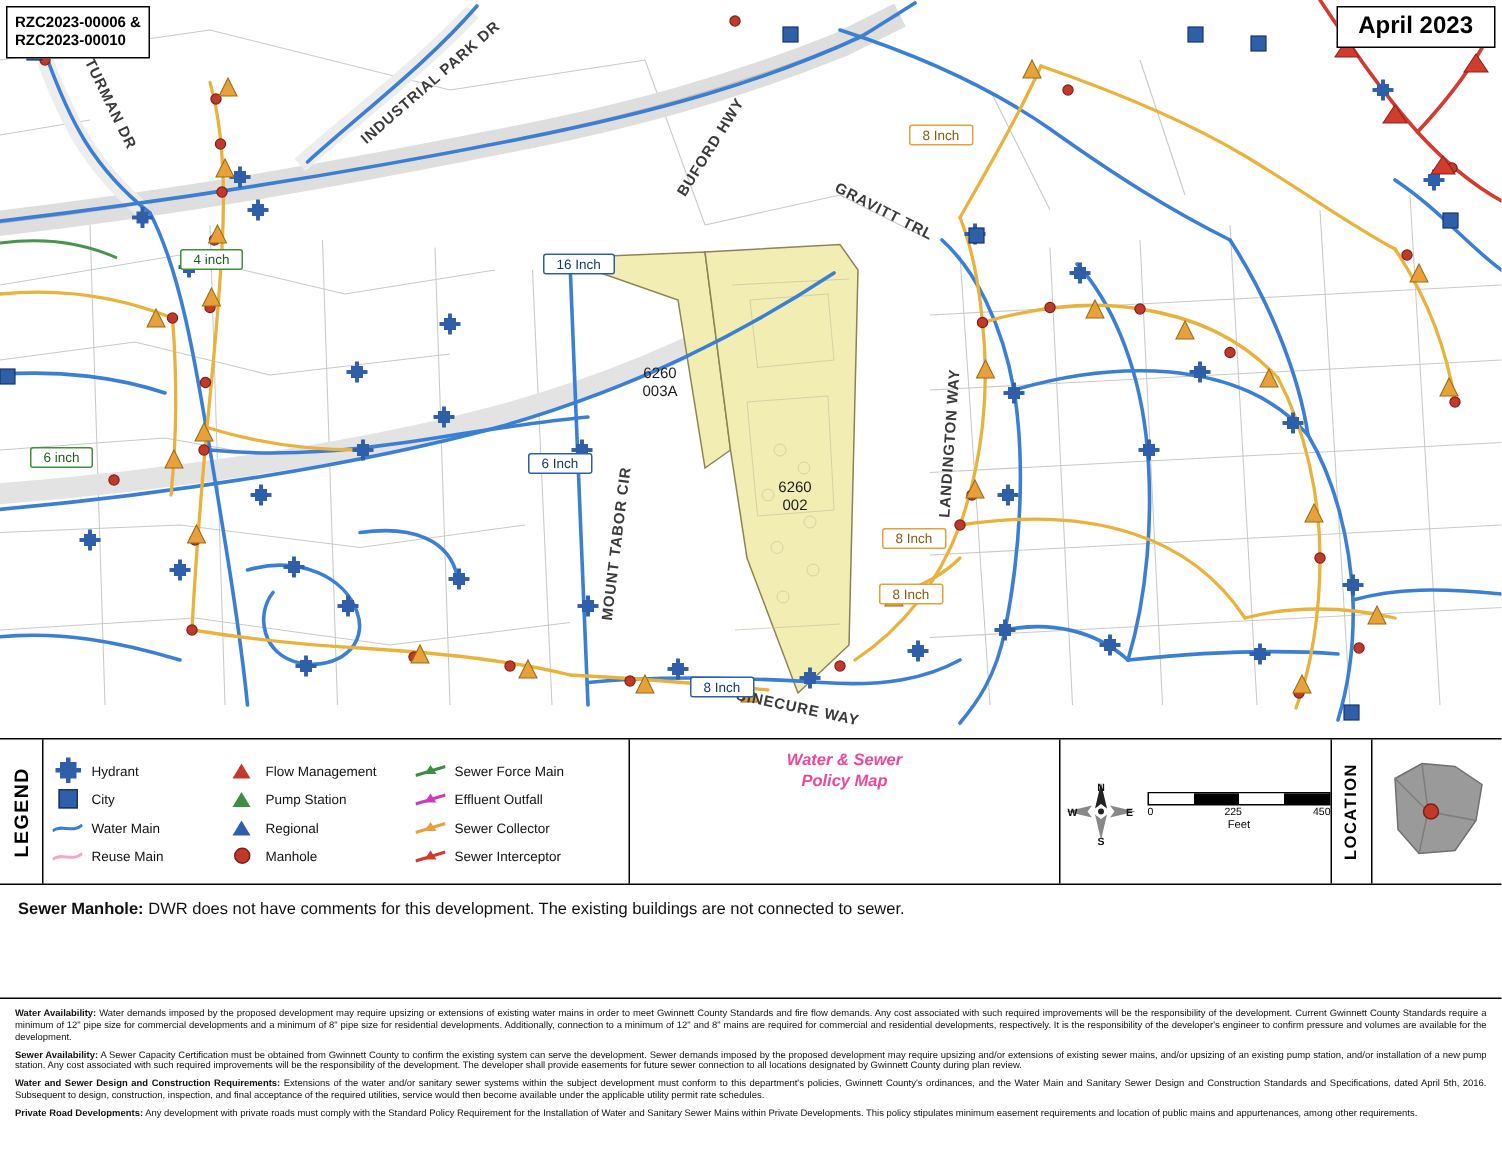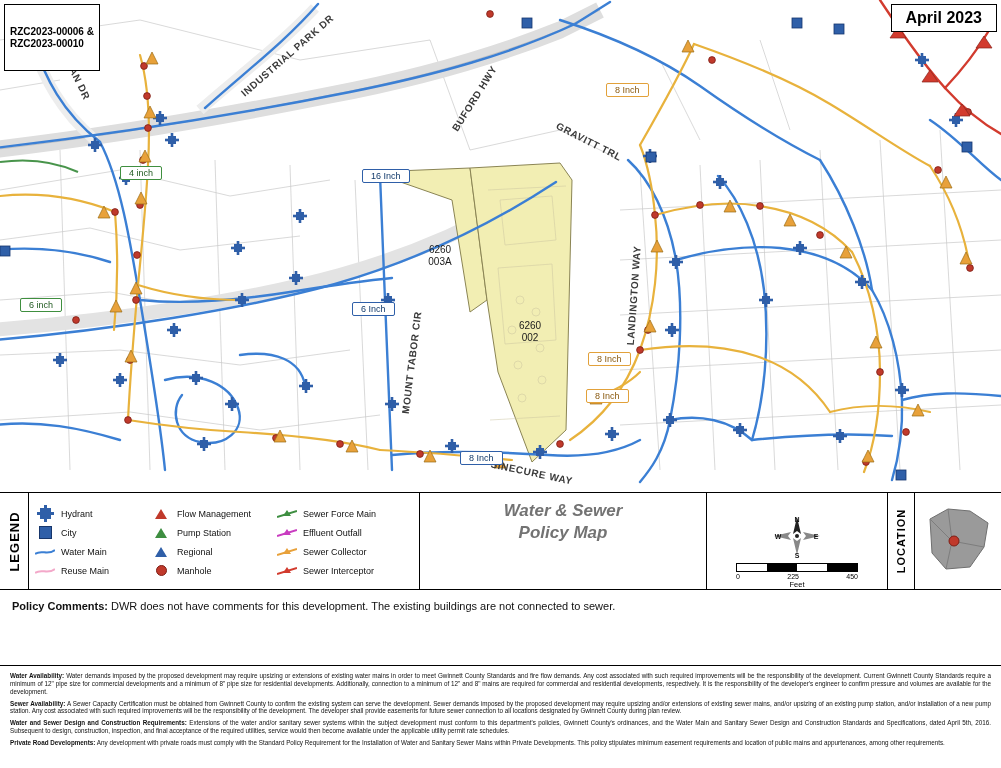--- a/index.html
+++ b/index.html
@@ -17,21 +17,21 @@
     position:absolute;left:0;top:0;width:1001px;height:492px;
     background:#ffffff;
     overflow:hidden;
   }
   .map svg{position:absolute;left:0;top:0;}
 
   
   .corner-box{
     position:absolute;background:#ffffff;border:1px solid #000;
     font-size:10px;font-weight:bold;line-height:1.15;
-    padding:21px 5px;text-align:left;z-index:40;
+    padding:5px 5px;text-align:left;z-index:40;
   }
   #rzc-box{left:4px;top:4px;}
   #date-box{right:4px;top:4px;font-size:16px;text-align:center;padding:4px 14px;}
 
   
   .callout{
     position:absolute;z-index:35;font-size:9px;
     background:#ffffff;border:1px solid #2f5fa8;color:#123a6b;
     padding:1px 8px;border-radius:2px;white-space:nowrap;
   }
@@ -87,25 +87,25 @@
   .titlebox{
     flex:1;display:flex;flex-direction:column;align-items:center;justify-content:flex-start;
     border-right:1px solid #000;padding-top:0;
   }
   .title-dark{
     width:100%;background:#2b2b2b;color:#fff;text-align:center;
     font-size:13px;font-weight:bold;padding:4px 0 4px;line-height:1.25;
   }
   .title-dark .sub{font-size:10px;font-weight:normal;display:block;margin-top:1px;}
   .title-main{
-    text-align:center;font-size:17px;font-weight:bold;font-style:italic;
-    margin-top:7px;line-height:1.3;color:#737373;
+    text-align:center;font-size:11px;font-weight:bold;font-style:italic;
+    margin-top:7px;line-height:1.3;color:#ec4899;
   }
   .scalebox{
-    flex:0 0 180px;display:flex;flex-direction:column;align-items:center;justify-content:flex-end;
+    flex:0 0 180px;display:flex;flex-direction:row;align-items:center;justify-content:center;
     border-right:1px solid #000;gap:4px;
   }
   .compass{width:54px;height:46px;position:relative;font-size:8px;font-weight:bold;color:#222;}
   .scalebar{width:122px;}
   .scalebar .bar{display:flex;height:7px;border:1px solid #000;}
   .scalebar .bar div{flex:1;}
   .scalebar .bar .b0{background:#fff;}
   .scalebar .bar .b1{background:#000;}
   .scalebar .nums{display:flex;justify-content:space-between;font-size:7px;margin-top:1px;}
   .scalebar .unit{text-align:center;font-size:7.5px;}
@@ -688,21 +688,21 @@
         <polygon points="12,18 30,8 52,10 70,22 66,46 52,66 28,68 14,52" fill="#9a9a9a" stroke="#6f6f6f" stroke-width="1"></polygon>
         <path d="M30,8 L34,40 L66,46" stroke="#7d7d7d" stroke-width="1" fill="none"></path>
         <path d="M12,18 L34,40 L28,68" stroke="#7d7d7d" stroke-width="1" fill="none"></path>
         <circle cx="36" cy="40" r="5" fill="#c0392b" stroke="#7e1f16" stroke-width="1"></circle>
       </svg>
     </div>
   </div>
 
   <div class="comments">
     <div class="line">
-      <b>Policy Comments:</b>
+      <b>Sewer Manhole:</b>
       <span>DWR does not have comments for this development. The existing buildings are not connected to sewer.</span>
     </div>
   </div>
 
   <div class="notes">
     <p>
       <b>Water Availability:</b>
       <span>Water demands imposed by the proposed development may require upsizing or extensions of existing water mains in order to meet Gwinnett County Standards and fire flow demands. Any cost associated with such required improvements will be the responsibility of the development.  Current Gwinnett County Standards require a minimum of 12" pipe size for commercial developments and a minimum of 8" pipe size for residential developments.  Additionally, connection to a minimum of 12" and 8" mains are required for commercial and residential developments, respectively. It is the responsibility of the developer's engineer to confirm pressure and volumes are available for the development.</span>
     </p>
     <p>

